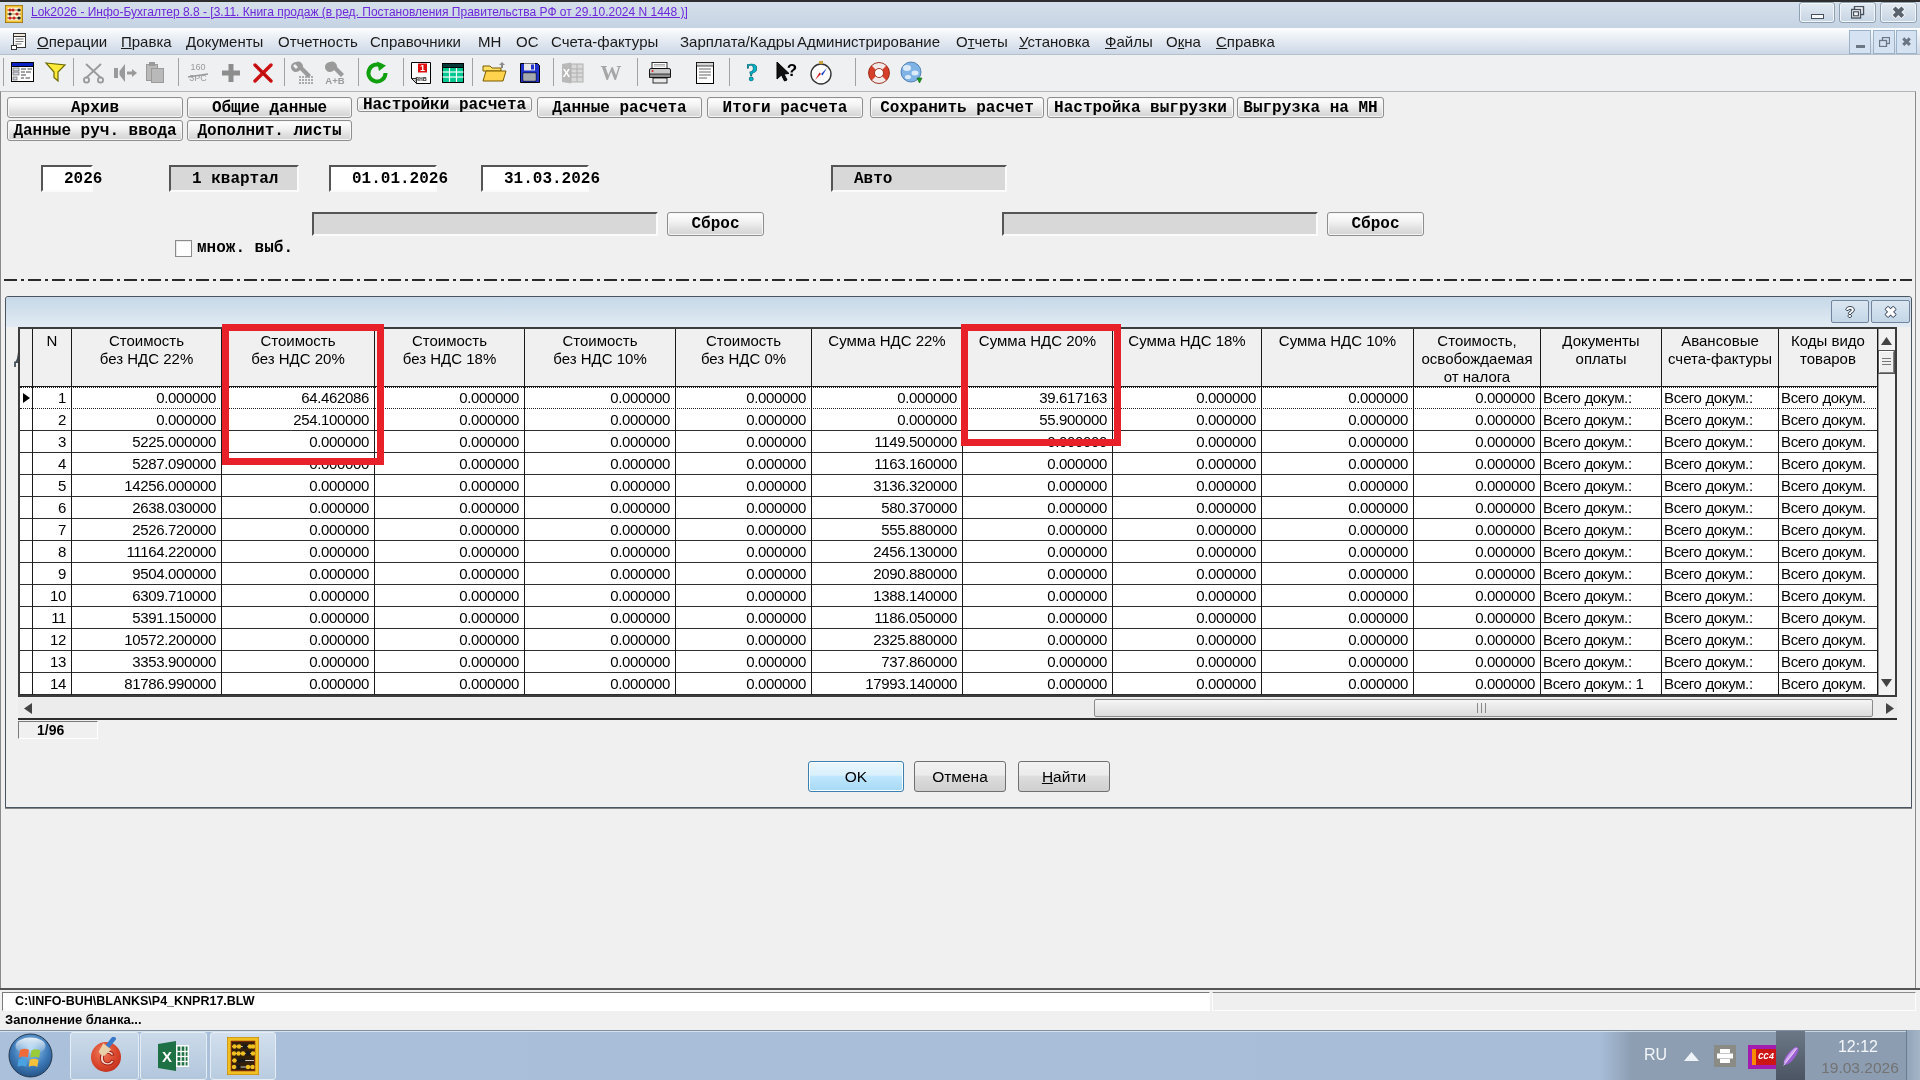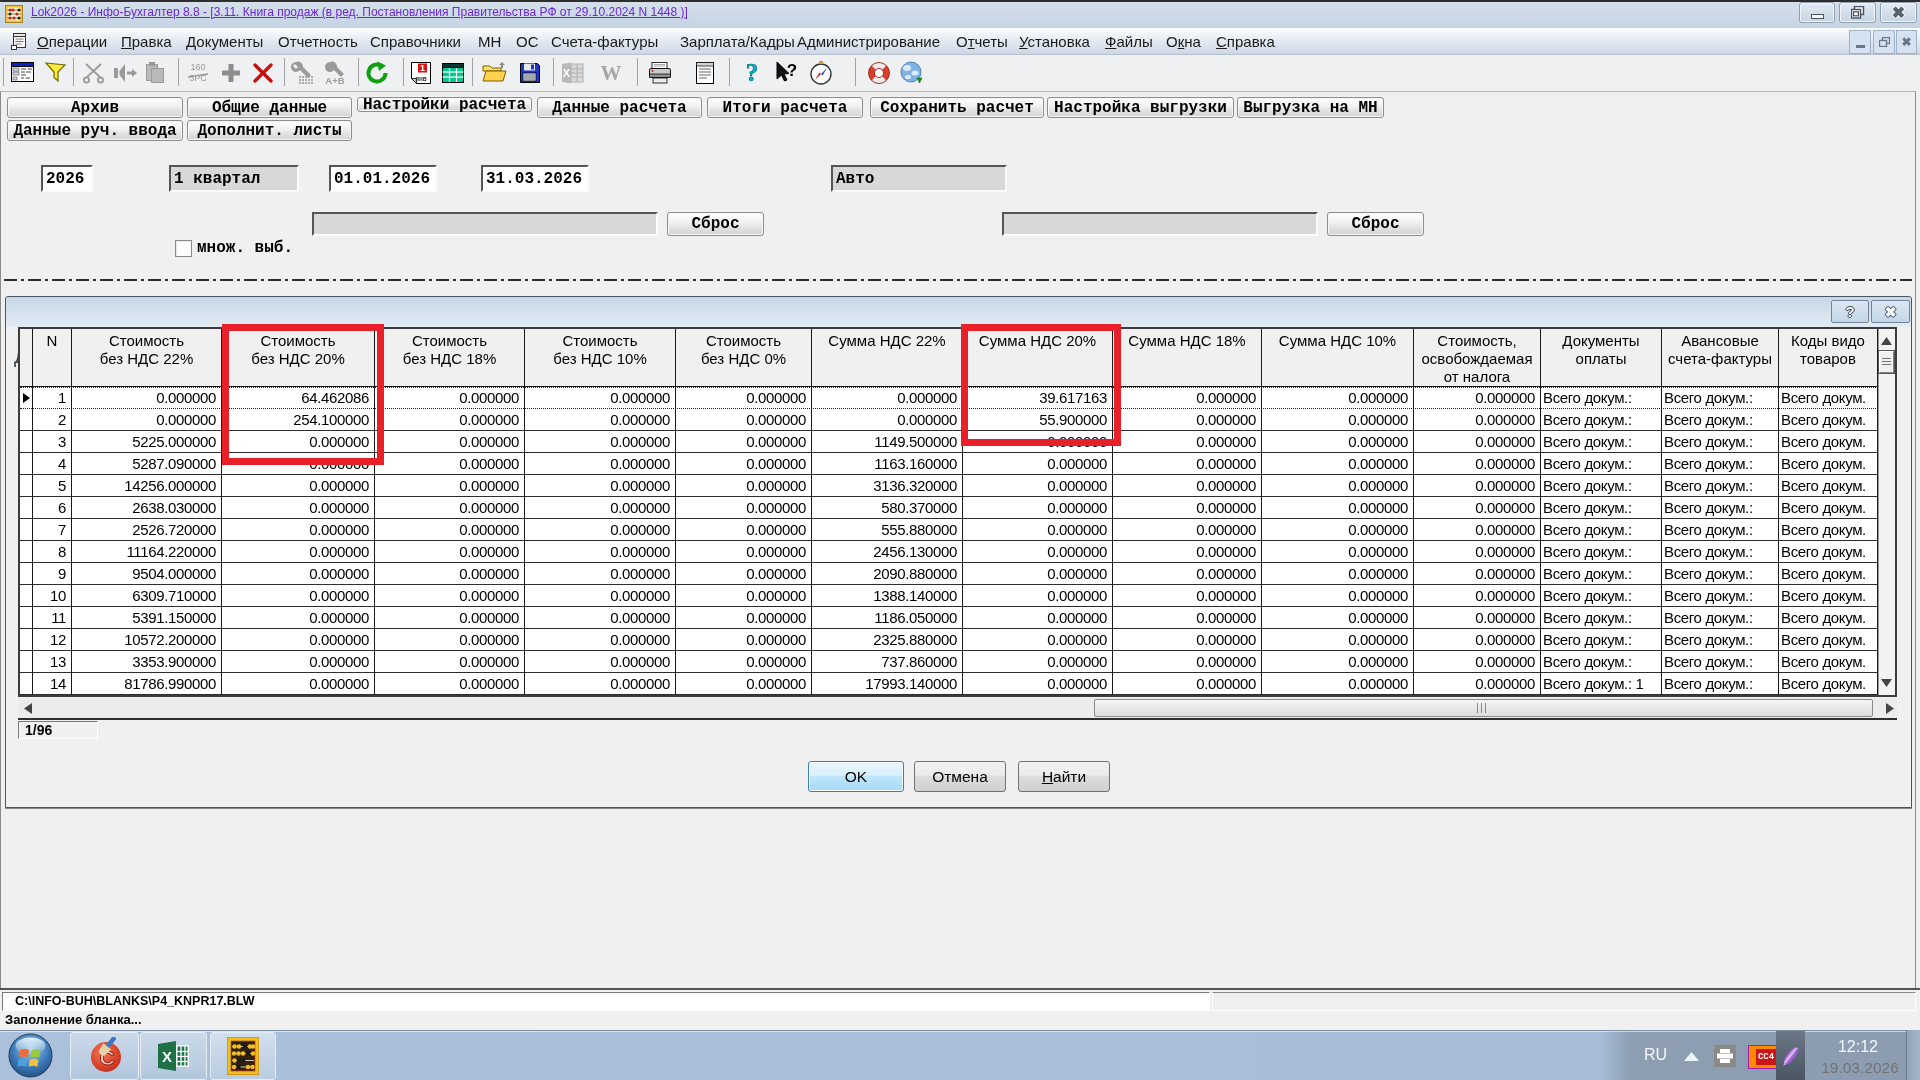--- a/index.html
+++ b/index.html
@@ -1,20 +1,20 @@
 <!DOCTYPE html>
 <html><head><meta charset="utf-8"><title>t</title><style>
 *{margin:0;padding:0;box-sizing:border-box;}
 html,body{width:1920px;height:1080px;overflow:hidden;}
 body{font-family:"Liberation Sans",sans-serif;background:#f0f0f0;}
 #s{position:relative;width:1920px;height:1080px;background:#f0f0f0;}
 .a{position:absolute;}
 .mono{font-family:"Liberation Mono",monospace;font-weight:bold;}
 .btnm{background:linear-gradient(#ffffff,#f2f2f2 40%,#e0e0e0 70%,#d4d4d4);border:1px solid #8e8e8e;border-radius:3px;box-shadow:0 0 0 1px #f6f6f6 inset;font-family:"Liberation Mono",monospace;font-weight:bold;font-size:16px;color:#000;display:flex;align-items:center;justify-content:center;white-space:nowrap;}
-.fld{border-top:2px solid #555;border-left:2px solid #555;border-bottom:2px solid #fbfbfb;border-right:2px solid #fbfbfb;background:#fff;font-family:"Liberation Mono",monospace;font-weight:bold;font-size:16px;color:#000;display:flex;align-items:center;padding-left:3px;white-space:nowrap;}
+.fld{border-top:2px solid #555;border-left:2px solid #555;border-bottom:2px solid #fbfbfb;border-right:2px solid #fbfbfb;background:#fff;font-family:"Liberation Mono",monospace;font-weight:bold;font-size:16px;color:#000;display:flex;align-items:center;padding-left:21px;white-space:nowrap;}
 .fldg{background:#d8d8d8;}
 .btn7{border:1px solid #707070;border-radius:3px;background:linear-gradient(#f2f2f2,#ebebeb 45%,#dddddd 50%,#cfcfcf);font-size:15.5px;color:#000;display:flex;align-items:center;justify-content:center;}
 .hc{position:absolute;top:0;height:60px;font-size:15px;line-height:18px;text-align:center;padding-top:3px;border-right:1px solid #1a1a1a;color:#000;}
 .dc{position:absolute;top:0;height:22px;font-size:15px;letter-spacing:-0.35px;line-height:21px;text-align:right;padding-right:5px;border-right:1px solid #1a1a1a;color:#000;white-space:nowrap;overflow:hidden;}
 .dcl{text-align:left;padding-left:2px;padding-right:0;}
 .sep{position:absolute;top:58px;width:1px;height:28px;background:#a2a2a2;}
 .mi{position:absolute;top:0;height:27px;line-height:27px;font-size:15px;color:#1a1a1a;white-space:nowrap;}
 .u{text-decoration:underline;}
 </style></head><body>
 <div id="s">
@@ -582,21 +582,21 @@
 <div class="a" style="left:18px;top:698px;width:1879px;height:20px;background:#ececec;"></div>
 <svg class="a" style="left:24px;top:703px" width="8" height="11" viewBox="0 0 8 11">
       <path d="M0,5.5 L8,0 L8,11 Z" fill="#444"></path>
     </svg>
 <svg class="a" style="left:1886px;top:703px" width="8" height="11" viewBox="0 0 8 11">
       <path d="M8,5.5 L0,0 L0,11 Z" fill="#444"></path>
     </svg>
 <div class="a" style="left:1094px;top:699px;width:779px;height:18px;background:linear-gradient(#f5f5f5,#dcdcdc);border:1px solid #8a8a8a;border-radius:2px;"></div>
 <div class="a" style="left:1477px;top:703px;width:10px;height:10px;background:repeating-linear-gradient(90deg,#888 0 1px,transparent 1px 4px);"></div>
 <div class="a" style="left:18px;top:718px;width:1879px;height:2px;background:#2e2e2e;"></div>
-<div class="a" style="left:18px;top:721px;width:80px;height:18px;background:#f0f0f0;border:1px solid #fff;border-top-color:#7a7a7a;border-left-color:#7a7a7a;font-weight:bold;font-size:14px;line-height:16px;padding-left:6px;">1/96</div>
+<div class="a" style="left:18px;top:721px;width:80px;height:18px;background:#f0f0f0;border:1px solid #fff;border-top-color:#7a7a7a;border-left-color:#7a7a7a;font-weight:bold;font-size:14px;line-height:16px;padding-left:18px;">1/96</div>
 <div class="a btn7" style="left:808px;top:761px;width:96px;height:31px;border-color:#3c7fb1;background:linear-gradient(#eaf6fd,#d9f0fc 45%,#bee6fd 50%,#a7d9f5);box-shadow:0 0 0 1px #fafdfe inset;">OK</div>
 <div class="a btn7" style="left:914px;top:761px;width:92px;height:31px;">Отмена</div>
 <div class="a btn7" style="left:1018px;top:761px;width:92px;height:31px;"><span class="u">Н</span>айти</div>
 <div class="a" style="left:222px;top:324px;width:162px;height:141px;border:7px solid #e8202a;z-index:30;"></div>
 <div class="a" style="left:961px;top:324px;width:160px;height:122px;border:7px solid #e8202a;z-index:30;"></div>
 <div class="a" style="left:2px;top:992px;width:1208px;height:19px;background:#fff;border:1px solid #fff;border-top-color:#7a7a7a;border-left-color:#7a7a7a;font-weight:bold;font-size:12.5px;line-height:17px;padding-left:12px;">C:\INFO-BUH\BLANKS\P4_KNPR17.BLW</div>
 <div class="a" style="left:5px;top:1012px;font-weight:bold;font-size:13px;">Заполнение бланка...</div>
 <div class="a" style="left:1212px;top:992px;width:704px;height:19px;background:#efefef;border:1px solid #fdfdfd;border-top-color:#8a8a8a;"></div>
 <div class="a" style="left:0;top:1030px;width:1920px;height:50px;background:linear-gradient(90deg,#abc0da 0,#a7bdd8 1600px,#8d9eb2 1632px,#8c9db1 1920px);border-top:1px solid #7e8fa3;"></div>
 <div class="a" style="left:0;top:1031px;width:1920px;height:1px;background:rgba(255,255,255,0.55);"></div>
@@ -693,21 +693,21 @@
 <svg class="a" style="left:1684px;top:1052px" width="15" height="9" viewBox="0 0 15 9">
       <path d="M7.5,0 L15,9 L0,9 Z" fill="#eef3f8"></path>
     </svg>
 <div class="a" style="left:1714px;top:1045px;width:22px;height:22px;background:#8b8b85;display:flex;align-items:center;justify-content:center;">
 <svg width="16" height="14" viewBox="0 0 16 14">
         <rect x="3" y="0" width="10" height="4" fill="#fff"></rect>
         <rect x="0" y="4.5" width="16" height="5" fill="#fff"></rect>
         <rect x="3" y="10" width="10" height="4" fill="#fff"></rect>
       </svg>
     </div>
-<div class="a" style="left:1748px;top:1045px;width:36px;height:24px;background:#ff8a00;border:1px solid #a21caf;display:flex;align-items:center;justify-content:center;">
+<div class="a" style="left:1748px;top:1045px;width:36px;height:24px;background:#ff8a00;border:4px solid #a21caf;display:flex;align-items:center;justify-content:center;font-style:italic;">
 <div style="width:20px;height:16px;background:#cc1616;display:flex;align-items:center;justify-content:center;font-family:'Liberation Mono',monospace;font-weight:bold;font-size:9px;color:#fff;">CC4</div>
     </div>
 <div class="a" style="left:1776px;top:1031px;width:29px;height:49px;background:linear-gradient(#6d7887,#4a5462);display:flex;align-items:center;justify-content:center;">
 <svg width="26" height="26" viewBox="0 0 26 26">
         <g transform="rotate(38 13 13)">
           <ellipse cx="13" cy="13" rx="4" ry="11" fill="#9a5fd0"></ellipse>
           <ellipse cx="12" cy="13" rx="1.6" ry="10" fill="#cfa6ee"></ellipse>
           <line x1="13" y1="3" x2="13" y2="25" stroke="#e8d6f8" stroke-width="0.8"></line>
         </g>
       </svg>

